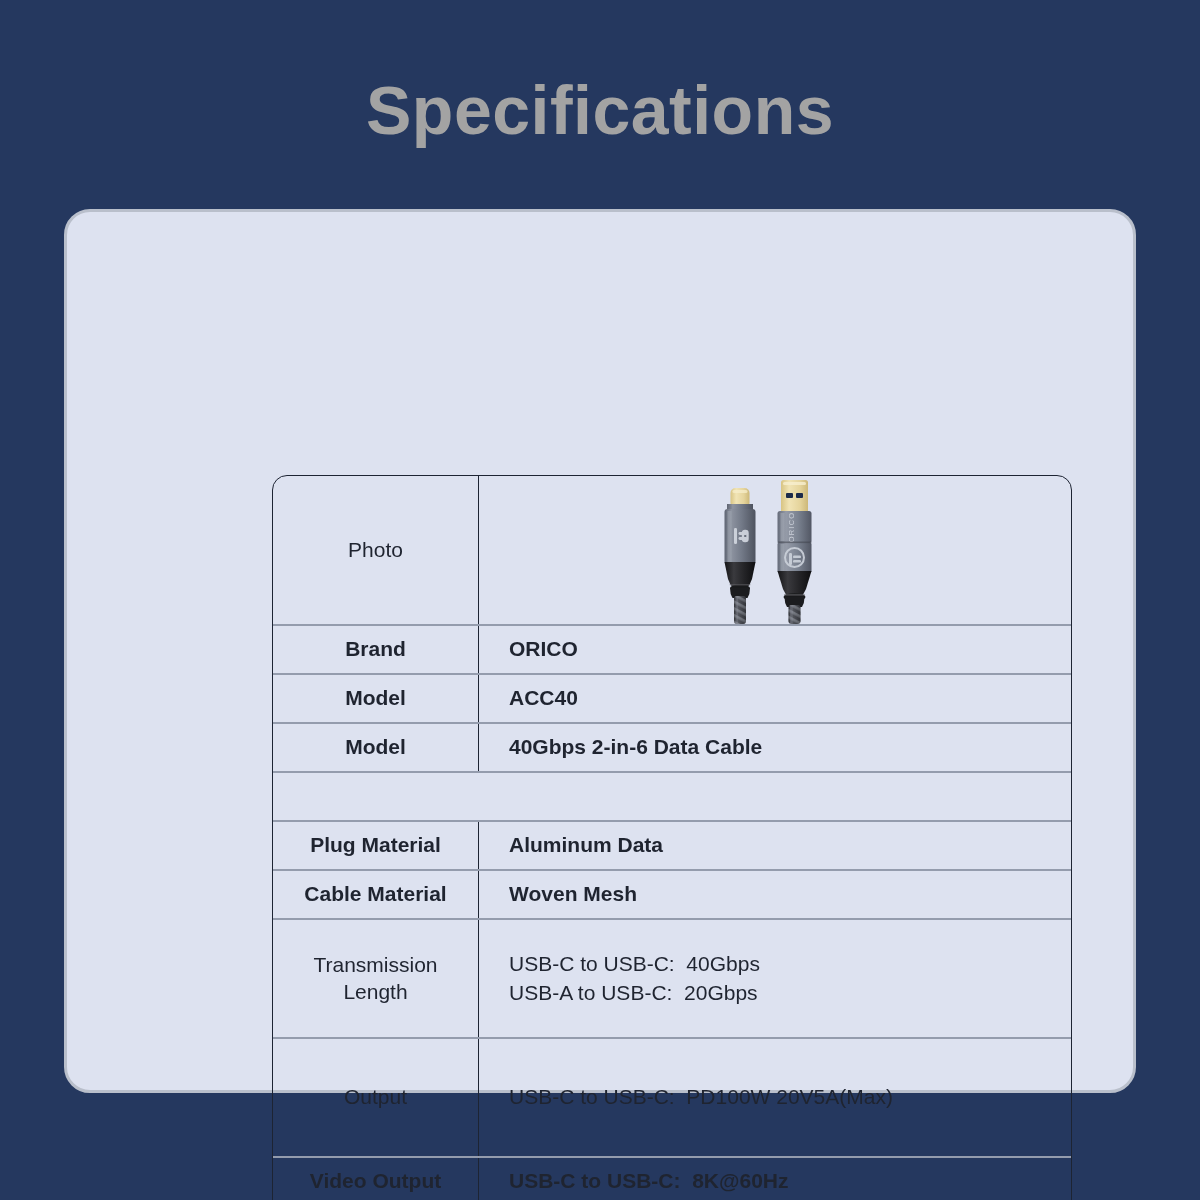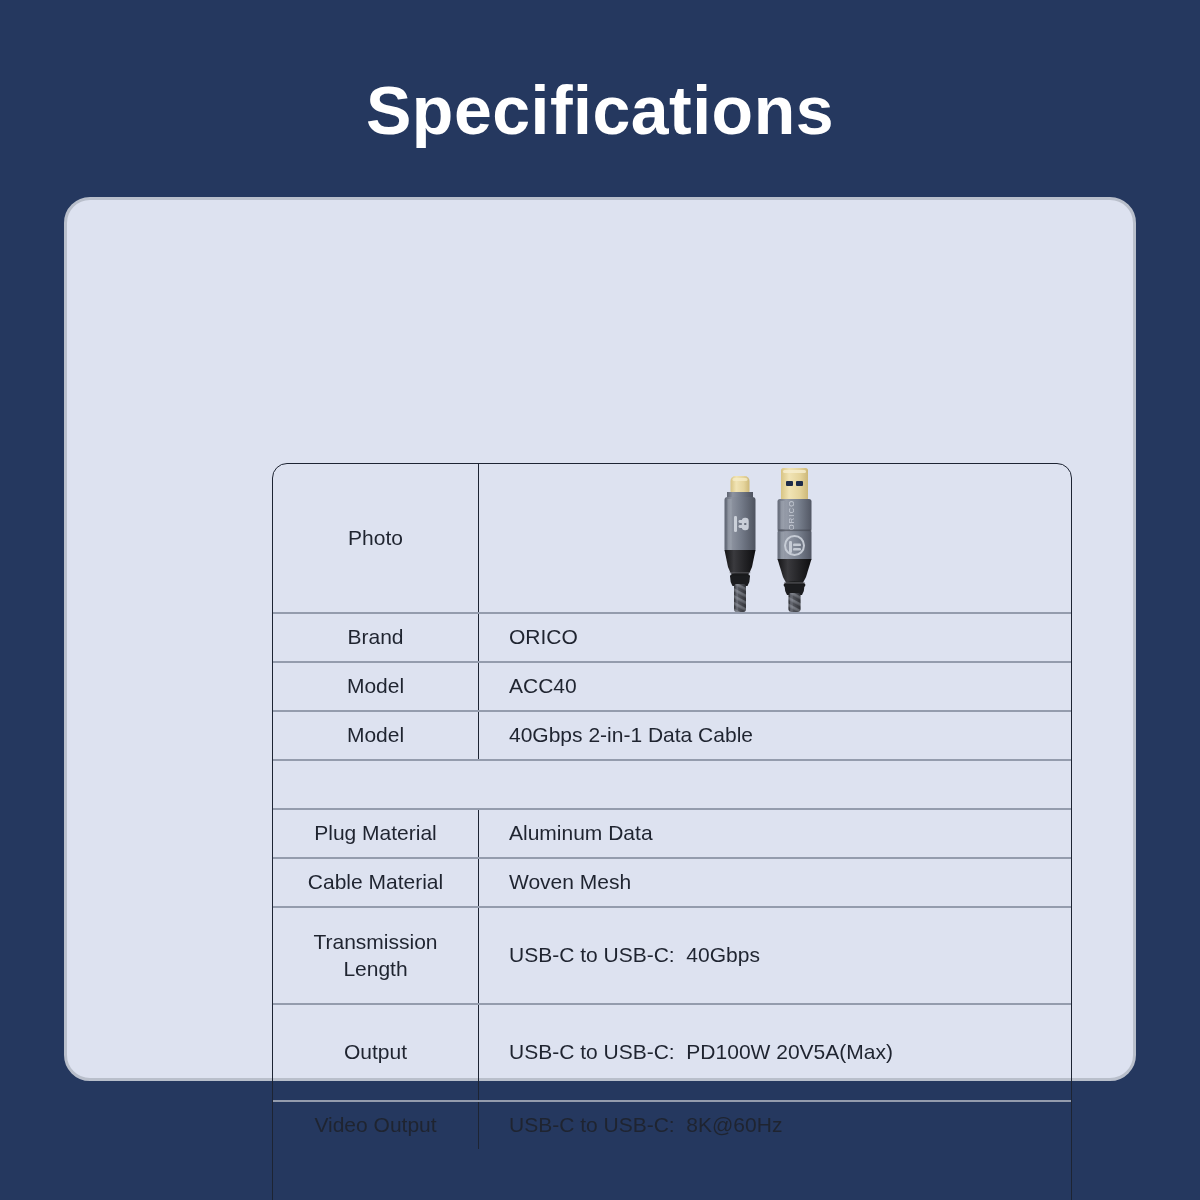--- a/index.html
+++ b/index.html
@@ -20,32 +20,32 @@
     height: 1200px;
   }
 
   
   .page-title {
     position: absolute;
     top: 76px;
     left: 0;
     width: 1200px;
     text-align: center;
-    color: #ffffff;
+    color: #a3a3a3;
     font-size: 68px;
     font-weight: bold;
     letter-spacing: 0.5px;
     line-height: 1.0;
   }
 
   
   .spec-card {
     position: absolute;
     left: 64px;
-    top: 197px;
+    top: 209px;
     width: 1072px;
     height: 884px;
     background: #dde2f0;
     border: 3px solid #b9bfcb;
     border-radius: 26px;
     box-sizing: border-box;
     padding-left: 41px;
   }
 
   
@@ -98,22 +98,22 @@
     line-height: 1.34;
     padding: 0 0 0 30px;
     box-sizing: border-box;
   }
   .spec-value .vline {
     white-space: pre;
   }
 
   
   .row-photo   { height: 148px; }
-  .row-1       { height: 49px; }
-  .row-2       { height: 97px; }
+  .row-1       { height: 49px; font-weight: bold; }
+  .row-2       { height: 119px; }
 
   
   .photo-cell {
     position: relative;
     flex: 1 1 auto;
     overflow: hidden;
   }
 
   
   .cable-art {
@@ -265,21 +265,21 @@
       <div class="spec-row row-1">
         <div class="spec-label">Model</div>
         <div class="spec-value">
           <span class="vline">ACC40</span>
         </div>
       </div>
 
       <div class="spec-row row-1">
         <div class="spec-label">Model</div>
         <div class="spec-value">
-          <span class="vline">40Gbps 2-in-1 Data Cable</span>
+          <span class="vline">40Gbps 2-in-6 Data Cable</span>
         </div>
       </div>
 
       <div class="spec-row row-1">
       </div>
 
 
       <div class="spec-row row-1">
         <div class="spec-label">Plug Material</div>
         <div class="spec-value">
@@ -296,20 +296,21 @@
 
       <div class="spec-row row-2">
         <div class="spec-label">
           <span>
             <span>Transmission</span><br>
             <span>Length</span>
           </span>
         </div>
         <div class="spec-value">
           <span class="vline">USB-C to USB-C:  40Gbps</span>
+          <span class="vline">USB-A to USB-C:  20Gbps</span>
         </div>
       </div>
 
       <div class="spec-row row-2">
         <div class="spec-label">Output</div>
         <div class="spec-value">
           <span class="vline">USB-C to USB-C:  PD100W 20V5A(Max)</span>
         </div>
       </div>
 

